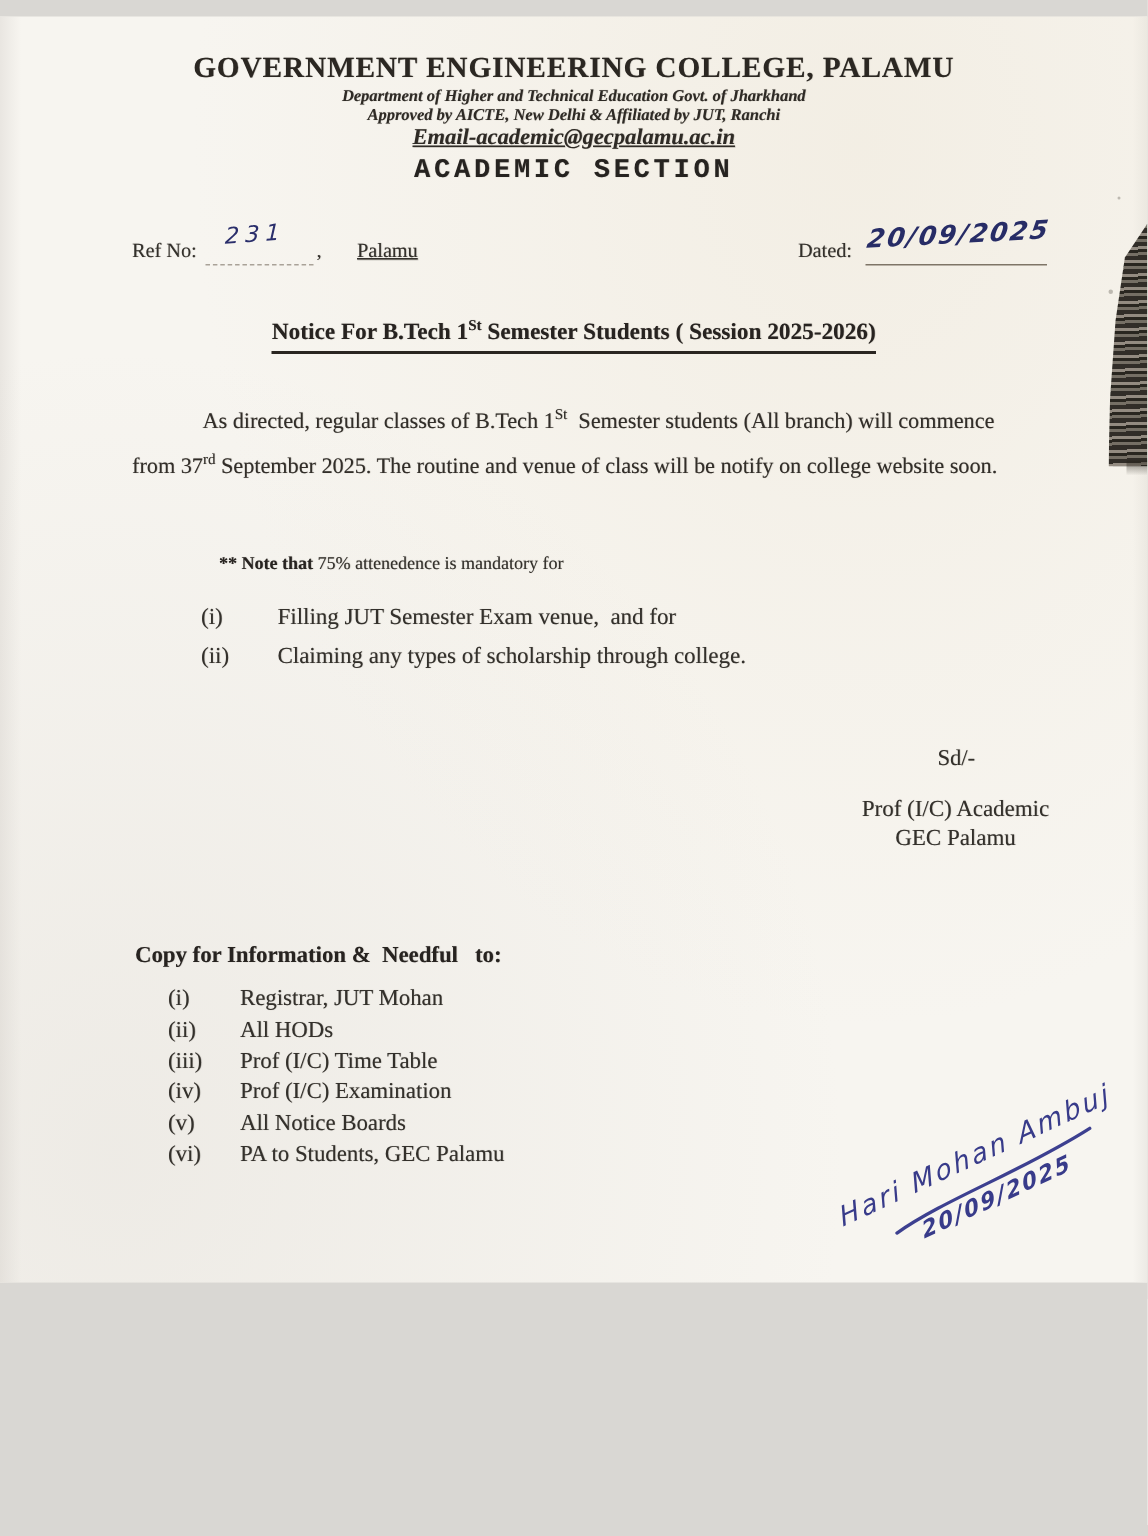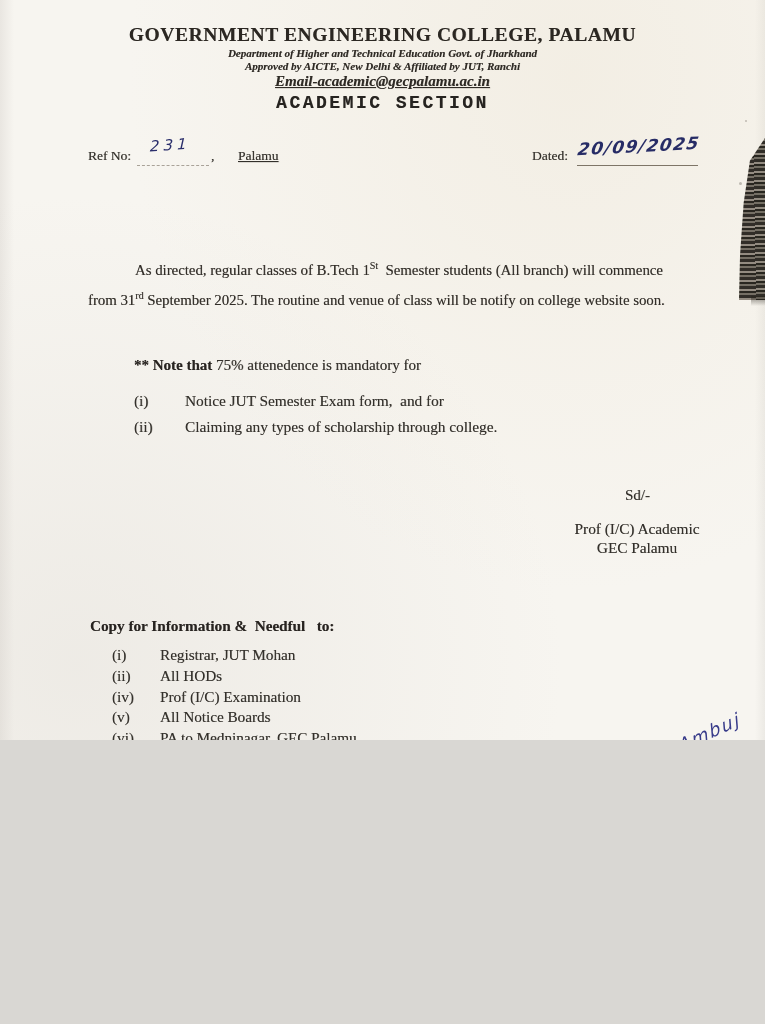--- a/index.html
+++ b/index.html
@@ -1,19 +1,19 @@
 <!DOCTYPE html>
 <html><head>
 <meta charset="utf-8">
 <style>
   html,body{margin:0;padding:0;background:#d9d7d3;}
   .page{
     position:relative;
-    width:765px;height:740px;
-    margin:0 auto;
+    width:765px;height:844px;
+    margin:11px auto;
     overflow:hidden;
     color:#33302b;
     font-family:"Liberation Serif", serif;
     background:
       radial-gradient(ellipse at 75% 10%, rgba(233,222,200,0.30), transparent 55%),
       radial-gradient(ellipse at 10% 90%, rgba(210,205,198,0.25), transparent 50%),
       linear-gradient(90deg, #e9e6e1 0px, rgba(246,244,239,0) 14px),
       linear-gradient(270deg, #eceae5 0px, rgba(246,244,239,0) 10px),
       #f7f5f0;
   }
@@ -42,21 +42,21 @@
   .notice-title{ position:absolute; top:202px; left:0; right:0; text-align:center; }
   .notice-title .inner{ display:inline-block; font-size:15.5px; font-weight:bold; color:#272320; border-bottom:2px solid #2a2621; padding-bottom:3px; white-space:pre; }
   .sup{ vertical-align:super; font-size:10px; line-height:0; }
 
   
   .para{ position:absolute; top:256px; left:88px; width:640px; font-size:14.8px; color:#322e29; }
   .para .line{ white-space:pre; line-height:29.5px; }
   .para .line.indent{ padding-left:47px; }
 
   
-  .note{ position:absolute; top:357px; left:134px; font-size:15px; white-space:pre; }
+  .note{ position:absolute; top:357px; left:146px; font-size:12px; white-space:pre; }
   .note b{ color:#272320; }
   .note-items{ position:absolute; top:392px; left:0; width:600px; }
   .note-item{ position:relative; height:26px; font-size:15.3px; }
   .note-item .num{ position:absolute; left:134px; }
   .note-item .txt{ position:absolute; left:185px; white-space:pre; }
 
   
   .sd{ position:absolute; top:487px; left:625px; font-size:15px; }
   .signoff-upper{ position:absolute; top:519px; left:548px; width:178px; text-align:center; font-size:15.3px; line-height:19px; }
 
@@ -112,32 +112,35 @@
     <span class="ref-label ink">Ref No:</span>
     <span class="ref-underline"></span>
     <span class="ref-value">231</span>
     <span class="ref-comma ink">,</span>
     <span class="ref-place ink">Palamu</span>
     <span class="dated-label ink">Dated:</span>
     <span class="date-underline"></span>
     <span class="date-value">20/09/2025</span>
   </div>
 
+  <div class="notice-title">
+    <span class="inner ink"><span>Notice For B.Tech 1</span><span class="sup">St</span><span> Semester Students ( Session 2025-2026)</span></span>
+  </div>
 
   <div class="para ink">
     <div class="line indent"><span>As directed, regular classes of B.Tech 1</span><span class="sup">St</span><span>  Semester students (All branch) will commence</span></div>
-    <div class="line"><span>from 31</span><span class="sup">rd</span><span> September 2025. The routine and venue of class will be notify on college website soon.</span></div>
+    <div class="line"><span>from 37</span><span class="sup">rd</span><span> September 2025. The routine and venue of class will be notify on college website soon.</span></div>
   </div>
 
   <div class="note ink"><b>** Note that </b><span>75% attenedence is mandatory for</span></div>
 
   <div class="note-items">
     <div class="note-item ink">
       <span class="num">(i)</span>
-      <span class="txt">Notice JUT Semester Exam form,  and for</span>
+      <span class="txt">Filling JUT Semester Exam venue,  and for</span>
     </div>
     <div class="note-item ink">
       <span class="num">(ii)</span>
       <span class="txt">Claiming any types of scholarship through college.</span>
     </div>
   </div>
 
   <div class="sd ink">Sd/-</div>
   <div class="signoff-upper ink">
     <div>Prof (I/C) Academic</div>
@@ -148,30 +151,34 @@
   <div class="copy-list">
     <div class="copy-item ink">
       <span class="num">(i)</span>
       <span class="txt">Registrar, JUT Mohan</span>
     </div>
     <div class="copy-item ink">
       <span class="num">(ii)</span>
       <span class="txt">All HODs</span>
     </div>
     <div class="copy-item ink">
+      <span class="num">(iii)</span>
+      <span class="txt">Prof (I/C) Time Table</span>
+    </div>
+    <div class="copy-item ink">
       <span class="num">(iv)</span>
       <span class="txt">Prof (I/C) Examination</span>
     </div>
     <div class="copy-item ink">
       <span class="num">(v)</span>
       <span class="txt">All Notice Boards</span>
     </div>
     <div class="copy-item ink">
       <span class="num">(vi)</span>
-      <span class="txt">PA to Medninagar, GEC Palamu</span>
+      <span class="txt">PA to Students, GEC Palamu</span>
     </div>
   </div>
 
   <div class="signature-block">
     <div class="sig-name">Hari Mohan Ambuj</div>
     <svg class="sig-swash" width="150" height="14" viewBox="0 0 150 14">
       <path d="M2,11 C40,4 95,9 148,2" stroke="#3d4090" stroke-width="2.2" fill="none" stroke-linecap="round"></path>
     </svg>
     <div class="sig-date">20/09/2025</div>
   </div>

